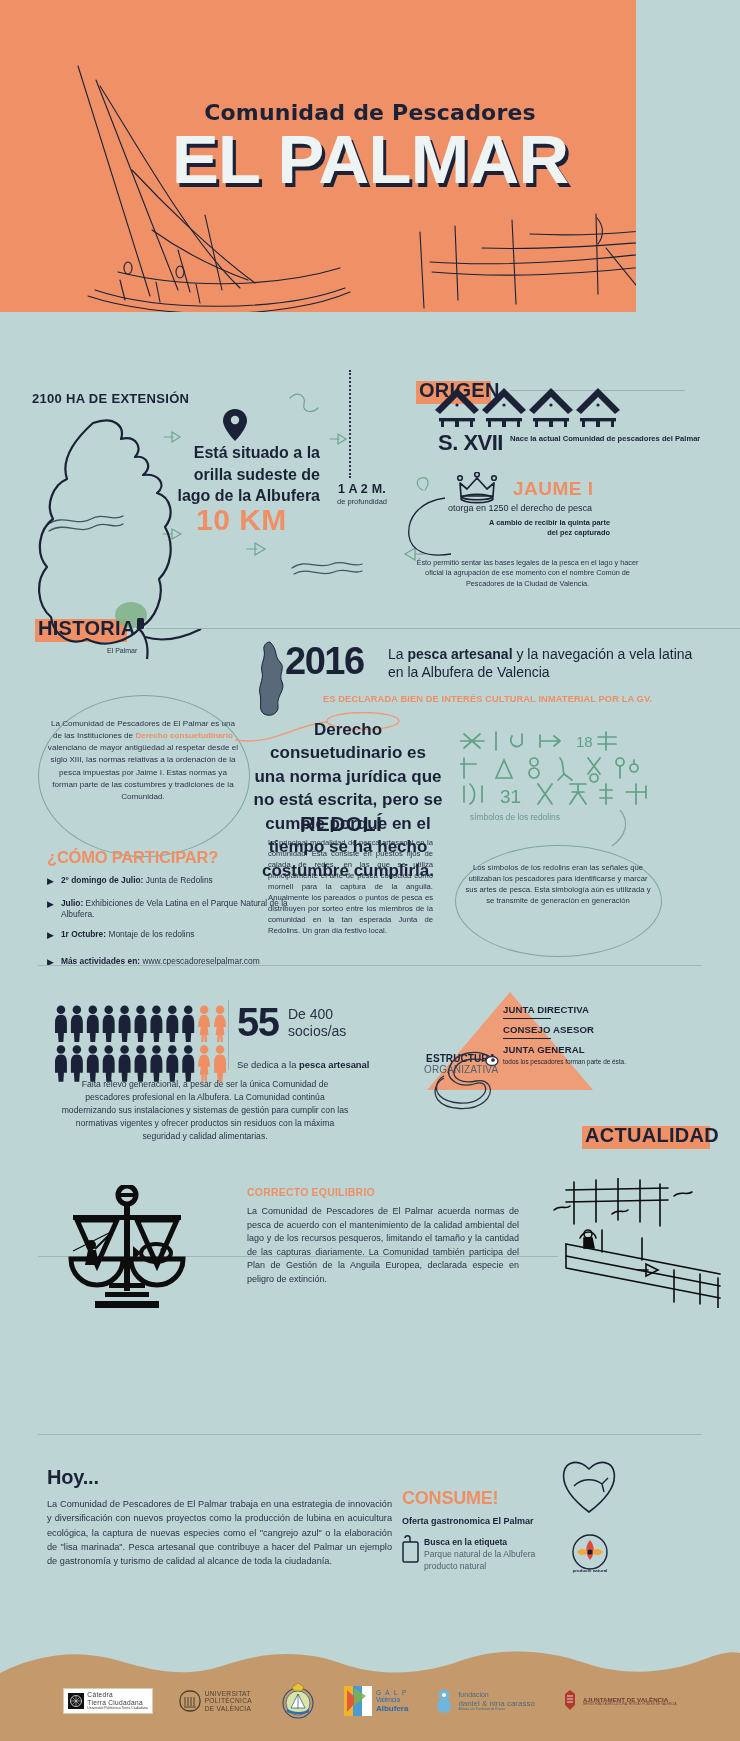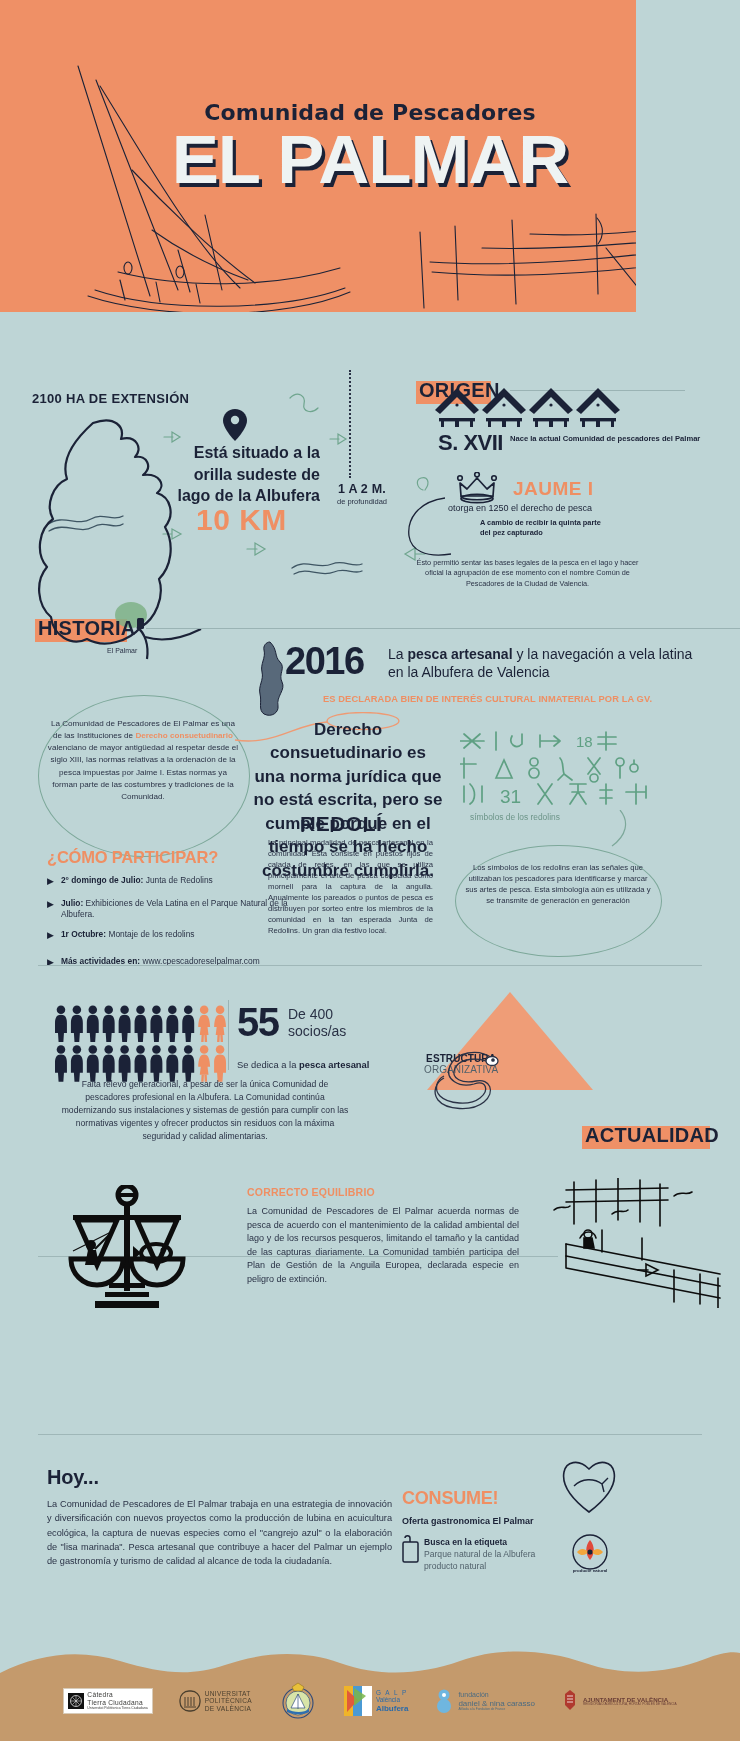--- a/index.html
+++ b/index.html
@@ -57,21 +57,21 @@
   .dotted{position:absolute;left:349px;top:370px;height:108px;border-left:2px dotted #2a3246;}
 
   
   .origen-houses{position:absolute;left:435px;top:388px;}
   .sxvii{position:absolute;left:438px;top:430px;display:flex;align-items:flex-start;gap:7px;}
   .sxvii .big{font-size:22px;font-weight:bold;letter-spacing:-.5px;}
   .sxvii .sm{font-size:7.6px;line-height:1.25;font-weight:bold;padding-top:4px;}
   .crown{position:absolute;left:456px;top:472px;}
   .jaume{position:absolute;left:513px;top:478px;font-size:19px;font-weight:bold;color:#ef8f63;letter-spacing:.5px;}
   .otorga{position:absolute;left:448px;top:503px;font-size:9px;}
-  .acambio{position:absolute;left:480px;top:518px;width:130px;text-align:left;font-size:7.4px;font-weight:bold;line-height:1.3;}
+  .acambio{position:absolute;left:480px;top:518px;width:130px;text-align:right;font-size:7.4px;font-weight:bold;line-height:1.3;}
   .esto{position:absolute;left:410px;top:558px;width:235px;text-align:center;font-size:7.3px;line-height:1.42;color:#2a3246;}
 
   
   .circle-left{
     position:absolute;left:38px;top:695px;width:210px;height:160px;
     border:1px solid #7da89a;border-radius:50%;
   }
   .circle-left-txt{position:absolute;left:46px;top:718px;width:194px;text-align:center;font-size:8.1px;line-height:1.5;color:#2a3246;}
   .y2016{position:absolute;left:285px;top:640px;font-size:38px;font-weight:bold;letter-spacing:-1.5px;}
   .y2016-txt{position:absolute;left:388px;top:646px;width:305px;font-size:14px;line-height:1.28;color:#1b2237;}
@@ -454,20 +454,28 @@
 
   <svg class="pyramid" width="170" height="105" viewBox="0 0 170 105">
     <path d="M85 2 L168 100 L2 100 Z" fill="#ef9d77"></path>
   </svg>
 
   <div class="estructura">
     <div class="l1">ESTRUCTURA</div>
     <div class="l2">ORGANIZATIVA</div>
   </div>
 
+  <div class="pyr-labels">
+    <div class="it">JUNTA DIRECTIVA</div>
+    <div class="rule"></div>
+    <div class="it">CONSEJO ASESOR</div>
+    <div class="rule"></div>
+    <div class="it">JUNTA GENERAL</div>
+    <div class="sub">todos los pescadores forman parte de ésta.</div>
+  </div>
 
   <svg width="72" height="80" viewBox="0 0 72 80" style="position:absolute;left:430px;top:1044px;">
     <g fill="none" stroke="#2a3246" stroke-width="1.3">
       <path d="M62 14 C 48 4, 26 8, 20 22 C 14 36, 30 44, 44 40 C 56 36, 60 46, 50 54
                C 40 62, 18 60, 10 52 C 4 46, 6 36, 14 32"></path>
       <path d="M62 20 C 50 12, 30 14, 25 24 C 20 35, 33 40, 46 37 C 60 34, 66 48, 54 58
                C 42 68, 16 66, 8 56 C 2 48, 6 38, 14 34"></path>
       <ellipse cx="62" cy="17" rx="6" ry="4.5" fill="#fff"></ellipse>
       <circle cx="63" cy="16" r="1.2" fill="#2a3246"></circle>
     </g>

